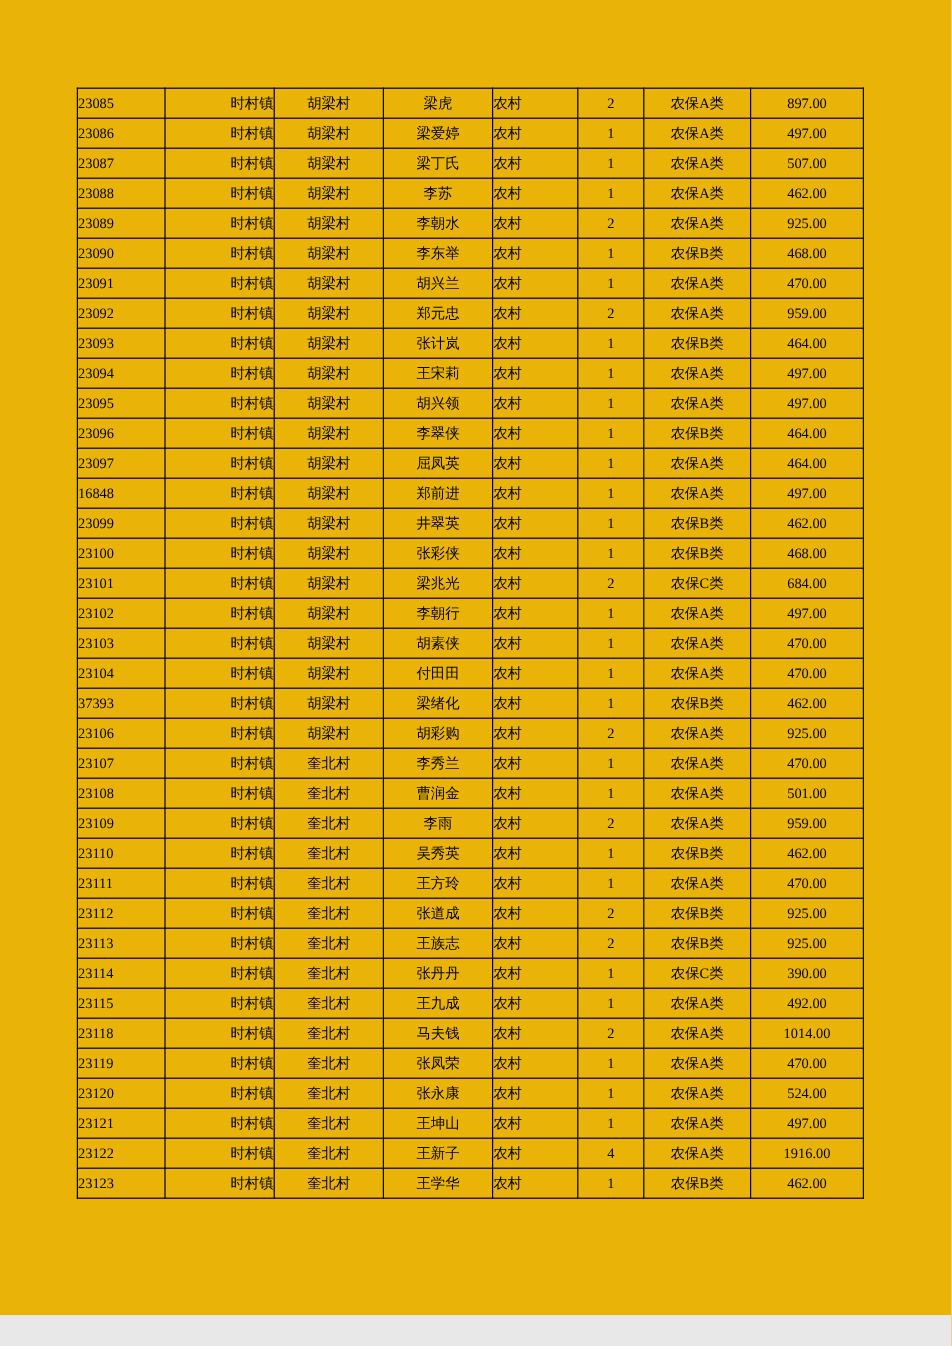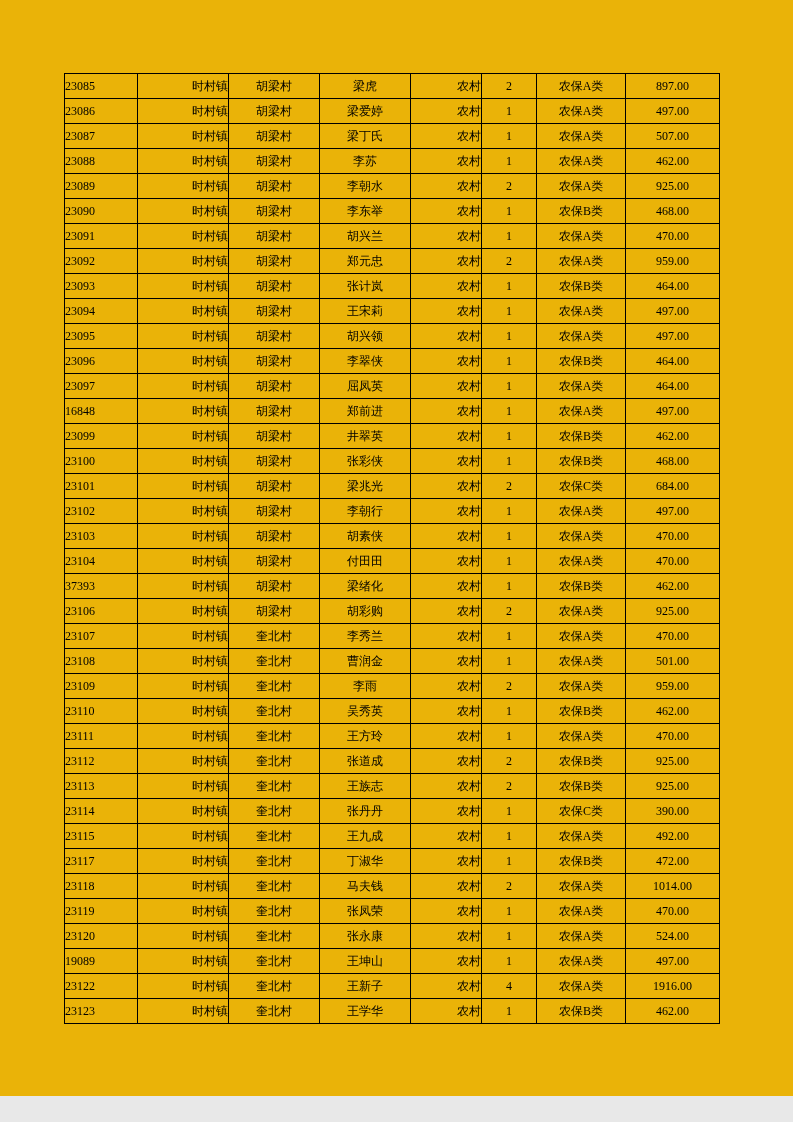--- a/index.html
+++ b/index.html
@@ -32,21 +32,21 @@
     line-height: 24px;
     padding: 0;
     overflow: hidden;
     white-space: nowrap;
     color: #000000;
   }
   td.col-id       { text-align: left;  padding-left: 20px; }
   td.col-town     { text-align: right; }
   td.col-village  { text-align: center; }
   td.col-name     { text-align: center; }
-  td.col-type     { text-align: right; }
+  td.col-type     { text-align: left; }
   td.col-count    { text-align: center; }
   td.col-category { text-align: center; }
   td.col-amount   { text-align: center; padding-right: 26px; }
 </style>
 </head>
 <body>
 
 <div class="page">
   <table class="benefit-table">
     <colgroup>
@@ -364,30 +364,20 @@
           <td class="col-id">23115</td>
           <td class="col-town">时村镇</td>
           <td class="col-village">奎北村</td>
           <td class="col-name">王九成</td>
           <td class="col-type">农村</td>
           <td class="col-count">1</td>
           <td class="col-category">农保A类</td>
           <td class="col-amount">492.00</td>
         </tr>
         <tr>
-          <td class="col-id">23117</td>
-          <td class="col-town">时村镇</td>
-          <td class="col-village">奎北村</td>
-          <td class="col-name">丁淑华</td>
-          <td class="col-type">农村</td>
-          <td class="col-count">1</td>
-          <td class="col-category">农保B类</td>
-          <td class="col-amount">472.00</td>
-        </tr>
-        <tr>
           <td class="col-id">23118</td>
           <td class="col-town">时村镇</td>
           <td class="col-village">奎北村</td>
           <td class="col-name">马夫钱</td>
           <td class="col-type">农村</td>
           <td class="col-count">2</td>
           <td class="col-category">农保A类</td>
           <td class="col-amount">1014.00</td>
         </tr>
         <tr>
@@ -404,21 +394,21 @@
           <td class="col-id">23120</td>
           <td class="col-town">时村镇</td>
           <td class="col-village">奎北村</td>
           <td class="col-name">张永康</td>
           <td class="col-type">农村</td>
           <td class="col-count">1</td>
           <td class="col-category">农保A类</td>
           <td class="col-amount">524.00</td>
         </tr>
         <tr>
-          <td class="col-id">19089</td>
+          <td class="col-id">23121</td>
           <td class="col-town">时村镇</td>
           <td class="col-village">奎北村</td>
           <td class="col-name">王坤山</td>
           <td class="col-type">农村</td>
           <td class="col-count">1</td>
           <td class="col-category">农保A类</td>
           <td class="col-amount">497.00</td>
         </tr>
         <tr>
           <td class="col-id">23122</td>

